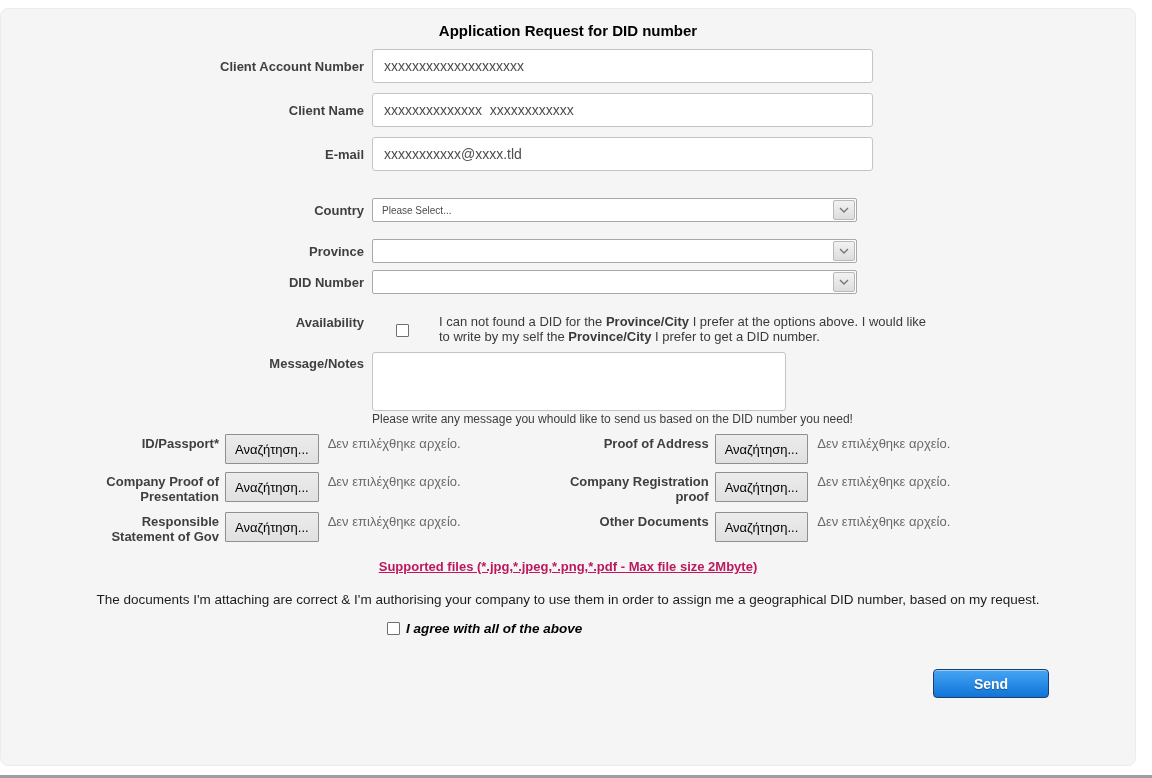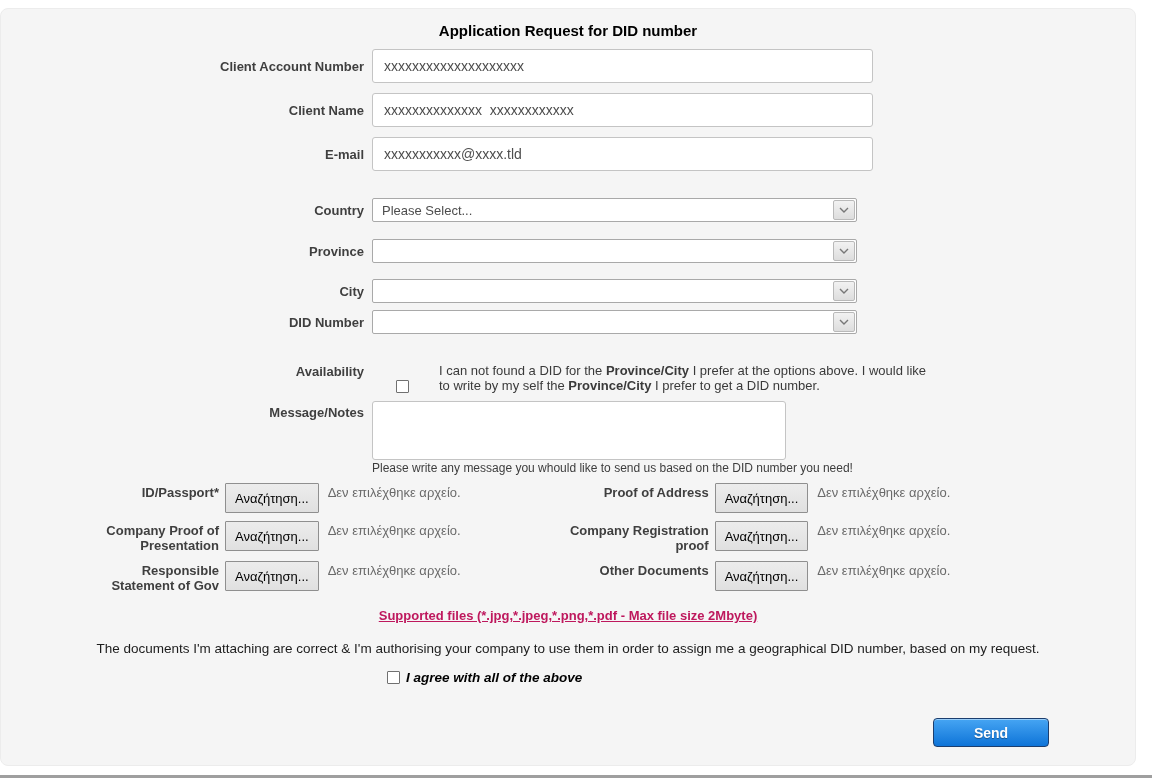--- a/index.html
+++ b/index.html
@@ -25,36 +25,36 @@
   }
 
   .row-input { margin-top: 10px; }
   .row-email { margin-bottom: 27px; }
 
   .sel {
     width: 485px; height: 24px; border: 1px solid #a9a9a9; border-radius: 2px;
     background: #fff; display: flex; align-items: center; justify-content: space-between;
     cursor: default;
   }
-  .sel-value { font-size: 13px; color: #4d4d4d; padding-left: 9px; white-space: pre; }
+  .sel-value { font-size: 10px; color: #4d4d4d; padding-left: 9px; white-space: pre; }
   .sel-btn {
     width: 22px; height: 20px; margin-right: 1px; border: 1px solid #b9b9b9; border-radius: 2px;
     background: linear-gradient(#f2f2f2, #dddddd); display: flex; align-items: center; justify-content: center;
   }
   .row-country { margin-top: 16px; }
   .row-province { margin-top: 17px; }
   .row-city { margin-top: 16px; }
   .row-did { margin-top: 7px; }
 
   .checkbox {
     width: 13px; height: 13px; background: #fff; border: 1px solid #707070; border-radius: 1px;
     flex: 0 0 13px; display: inline-block;
   }
 
-  .row-avail { margin-top: 30px; align-items: flex-end; gap: 24px; }
+  .row-avail { margin-top: 21px; align-items: center; gap: 24px; }
   .avail-text { width: 492px; font-size: 13px; color: #3a3a3a; line-height: 14.5px; margin-left: 6px; }
   .row-avail .checkbox { margin-top: 2px; }
 
   .row-msg { margin-top: 8px; align-items: flex-start; }
   .msg-area {
     width: 414px; height: 59px; border: 1px solid #c4c4c4; border-radius: 3px; background: #fff;
     resize: none; outline: none; font-family: "Liberation Sans", sans-serif; font-size: 13px; color: #4d4d4d; padding: 5px 8px;
   }
   .row-hint { margin-top: 1px; }
   .hint { font-size: 12px; color: #3d3d3d; }
@@ -127,31 +127,20 @@
     <div class="sel">
       <span class="sel-value"></span>
       <span class="sel-btn">
         <svg width="10" height="6" viewBox="0 0 10 6">
             <polyline points="1,1 5,5 9,1" fill="none" stroke="#777" stroke-width="1.4"></polyline>
           </svg>
       </span>
     </div>
   </div>
 
-  <div class="frow row-city">
-    <div class="lbl">City</div>
-    <div class="sel">
-      <span class="sel-value"></span>
-      <span class="sel-btn">
-        <svg width="10" height="6" viewBox="0 0 10 6">
-            <polyline points="1,1 5,5 9,1" fill="none" stroke="#777" stroke-width="1.4"></polyline>
-          </svg>
-      </span>
-    </div>
-  </div>
 
   <div class="frow row-did">
     <div class="lbl">DID Number</div>
     <div class="sel">
       <span class="sel-value"></span>
       <span class="sel-btn">
         <svg width="10" height="6" viewBox="0 0 10 6">
             <polyline points="1,1 5,5 9,1" fill="none" stroke="#777" stroke-width="1.4"></polyline>
           </svg>
       </span>

